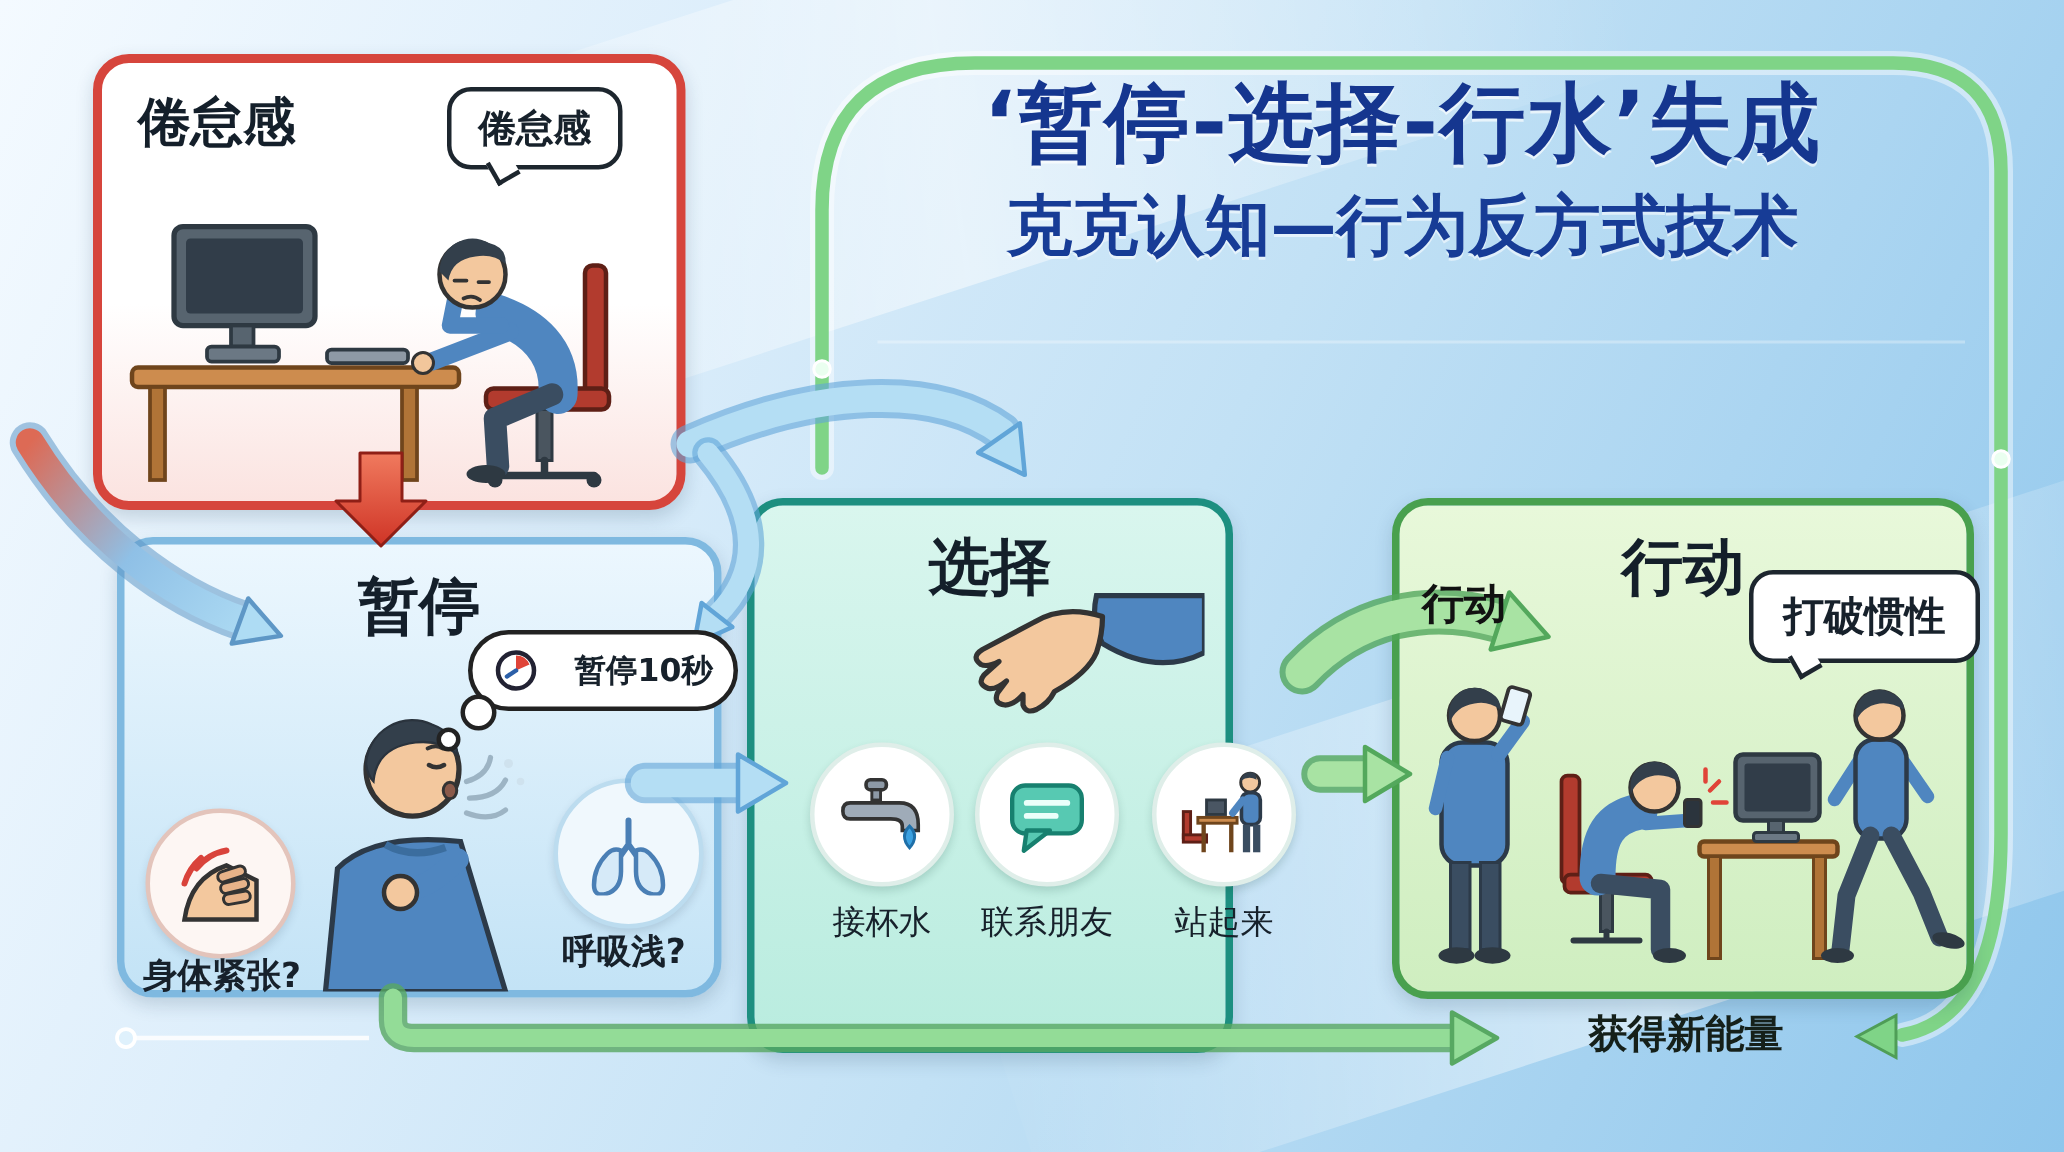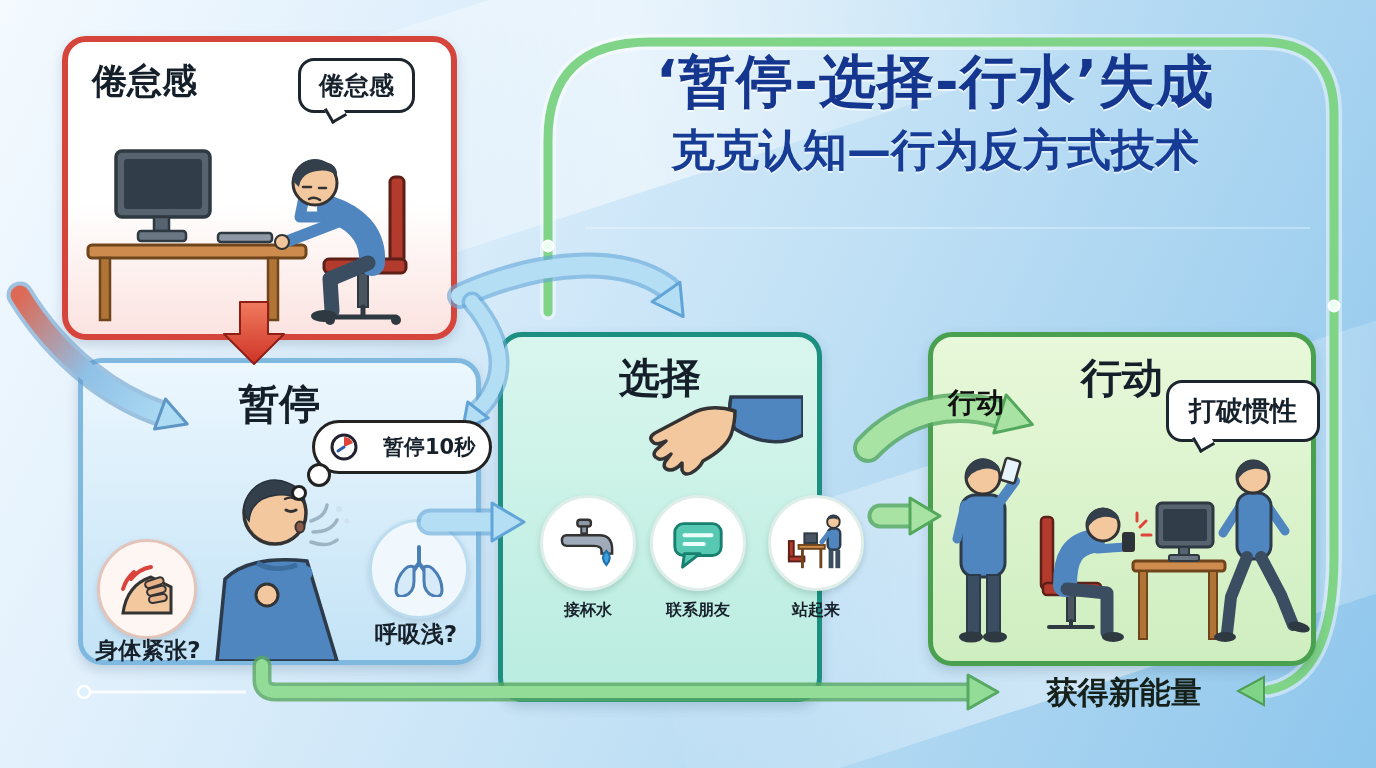--- a/index.html
+++ b/index.html
@@ -49,24 +49,24 @@
     border-radius:50%; background:#fff; border:3px solid #222;}
   .badge{position:absolute; width:94px; height:94px; border-radius:50%; background:#fdf6f3;
     border:3px solid #e3c4bb; display:flex; align-items:center; justify-content:center;
     box-shadow:0 3px 6px rgba(40,60,90,.15);}
   .badge.blue{background:#f0f8fd; border-color:#bcdcef;}
   .q-label{position:absolute; font-size:23px; font-weight:800; text-align:center;}
   .opt{position:absolute; width:110px; text-align:center;}
   .opt .disc{width:90px; height:90px; margin:0 auto; border-radius:50%; background:#fff;
     border:3px solid #dfeee9; display:flex; align-items:center; justify-content:center;
     box-shadow:0 3px 6px rgba(20,70,60,.18);}
-  .opt .lab{margin-top:9px; font-size:16px; font-weight:700;}
+  .opt .lab{margin-top:9px; font-size:22px; font-weight:400;}
   .caption{position:absolute; font-weight:800; color:#15201a;}
   .cap-choose{left:0; right:0; bottom:12px; text-align:center; font-size:29px;}
-  .cap-energy{left:1014px; top:672px; width:220px; text-align:center; font-size:31px; z-index:4;}
+  .cap-energy{left:1014px; top:672px; width:220px; text-align:center; font-size:26px; z-index:4;}
   .arrow-label{position:absolute; left:948px; top:384px; font-size:28px; font-weight:800;
     color:#111; z-index:4;}
   .scene{position:absolute;}
 </style>
 </head>
 <body>
 
 <div class="canvas">
   <div class="streak s1"></div>
   <div class="streak s2"></div>

